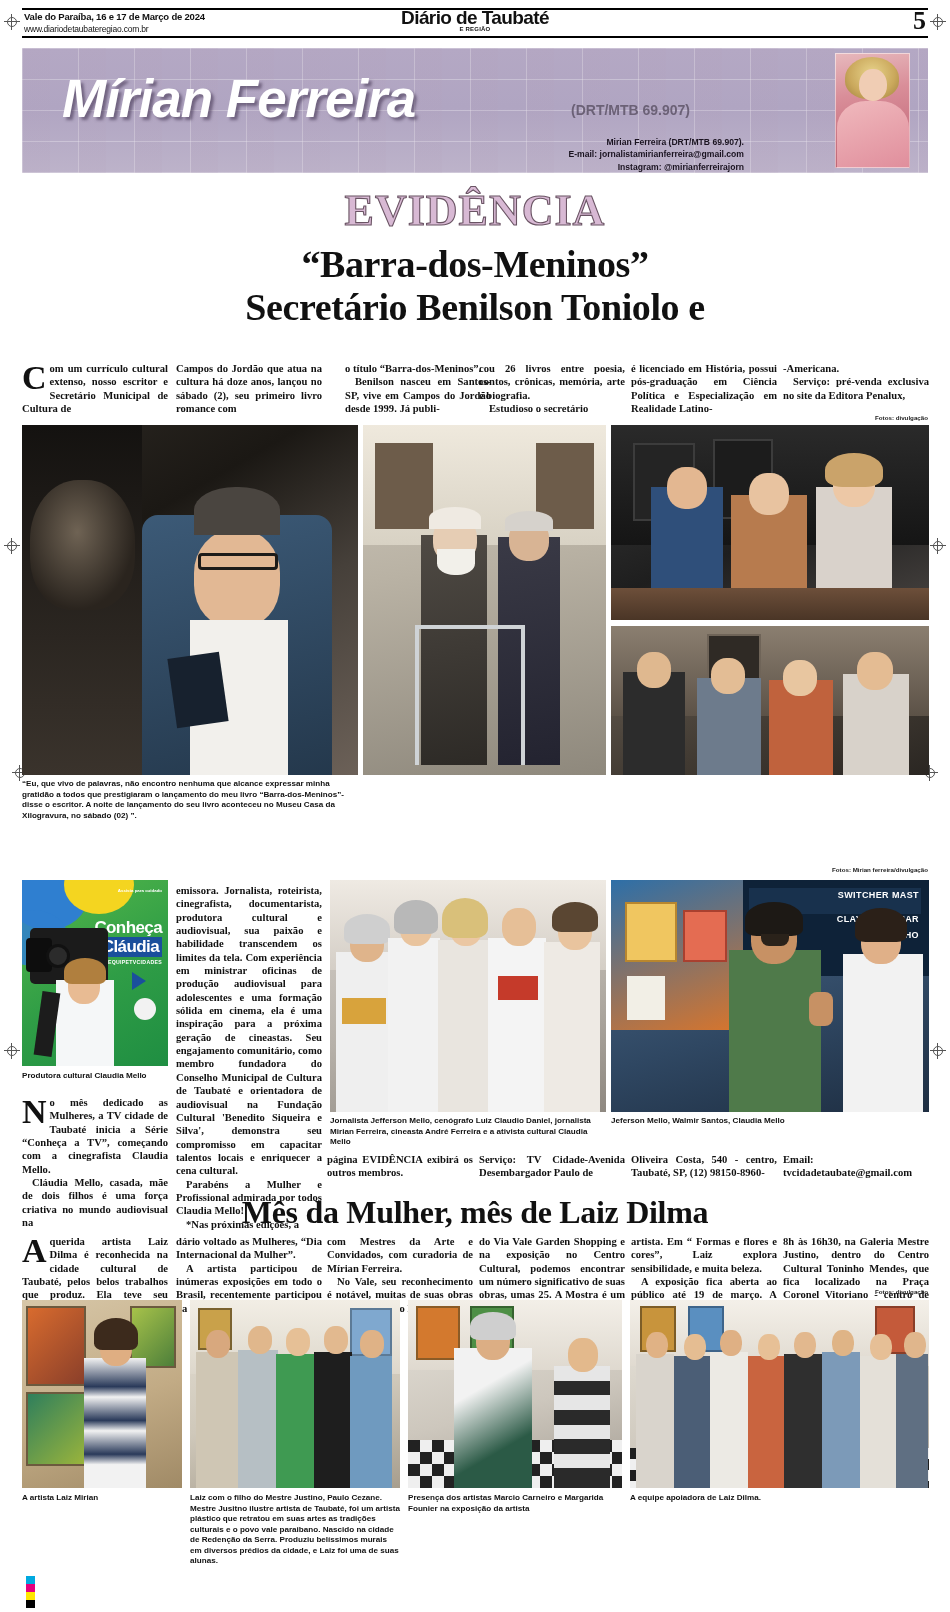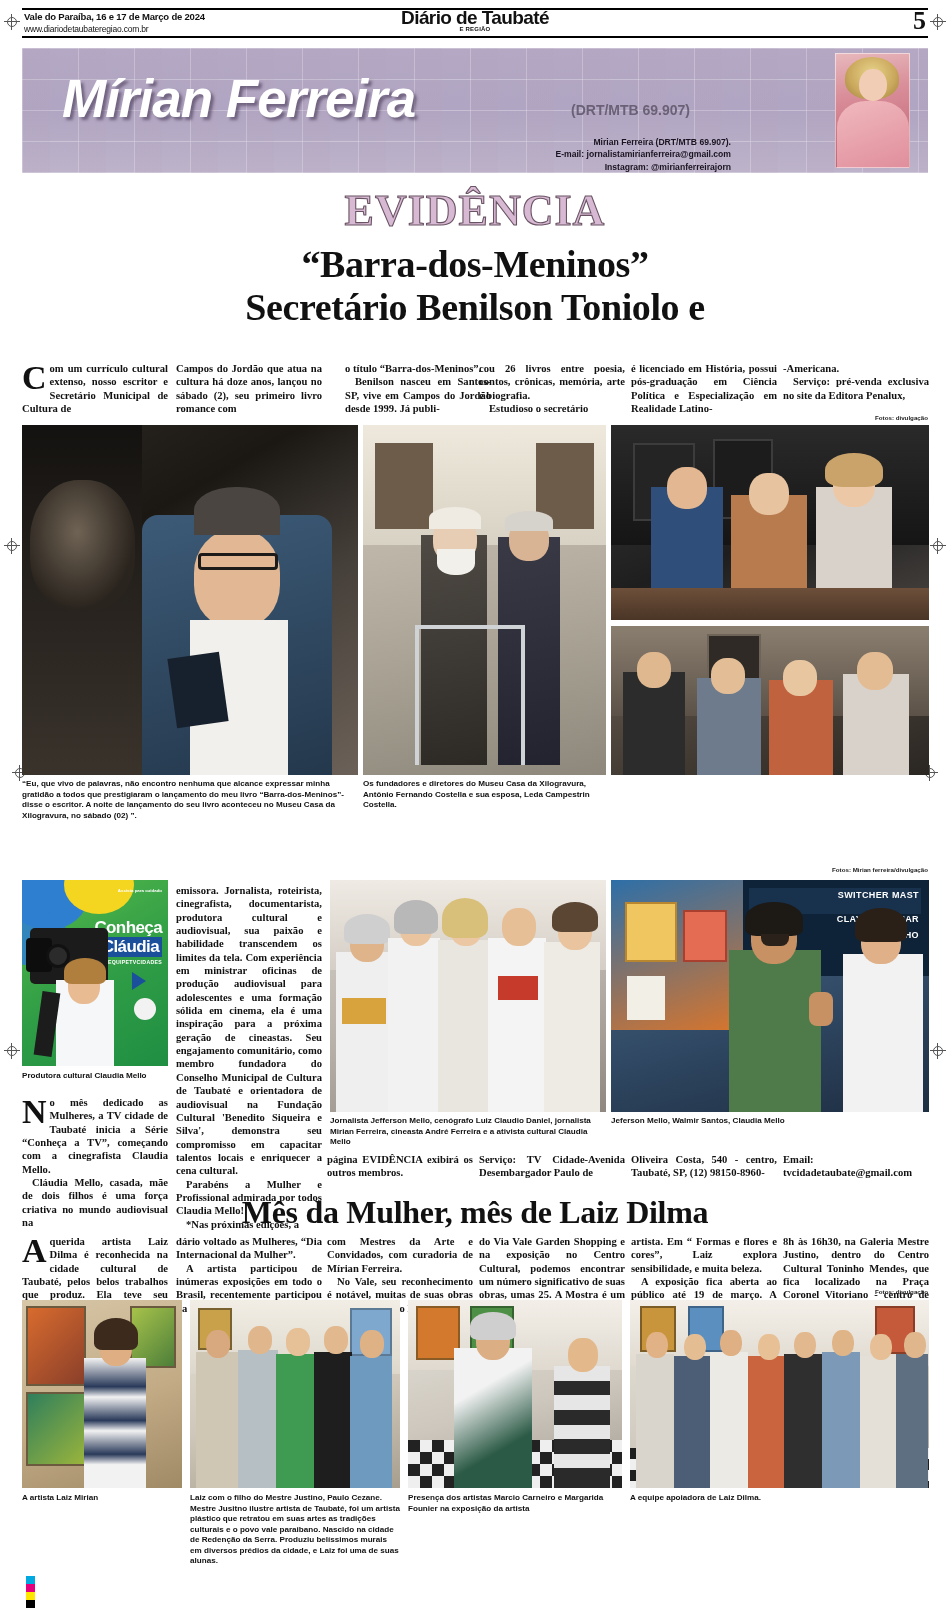--- a/index.html
+++ b/index.html
@@ -48,21 +48,21 @@
     background-image:
       repeating-linear-gradient(90deg, rgba(180,160,185,.25) 0 28px, transparent 28px 56px);
     opacity:.5; }
   .banner .cname { position:absolute; left:40px; top:20px;
        font-family:"Liberation Sans", sans-serif; font-weight:bold; font-style:italic;
        font-size:53px; color:#ffffff; letter-spacing:-1px;
        text-shadow:3px 3px 3px rgba(60,45,75,.55); }
   .banner .drt { position:absolute; left:549px; top:54px;
        font-family:"Liberation Sans", sans-serif; font-weight:bold;
        font-size:14px; color:#6b6176; letter-spacing:0px; }
-  .banner .contact { position:absolute; right:197px; top:88px; text-align:right;
+  .banner .contact { position:absolute; right:184px; top:88px; text-align:right;
        font-family:"Liberation Sans", sans-serif; font-weight:bold;
        font-size:8.6px; line-height:1.45; color:#1a1320; }
   .banner .photo { position:absolute; right:18px; top:5px; width:75px; height:115px;
        background:linear-gradient(170deg,#e7b9bd 0%, #d98e99 35%, #c7707f 75%, #b9606f 100%);
        overflow:hidden; }
   .banner .photo .hair { position:absolute; left:10px; top:4px; width:54px; height:42px;
        background:radial-gradient(ellipse at 50% 40%, #e8d48c 0%, #caa85c 60%, #9e7f3e 100%);
        border-radius:50% 50% 42% 42%; }
   .banner .photo .face { position:absolute; left:24px; top:16px; width:28px; height:32px;
        background:#f0cdb4; border-radius:48%; }
@@ -252,21 +252,20 @@
     <div style="position:absolute;left:26px;top:26px;width:34px;height:36px;background:#dfb88f;border-radius:45%;"></div>
     <div style="position:absolute;left:86px;top:52px;width:64px;height:97px;background:#6d7b8c;"></div>
     <div style="position:absolute;left:100px;top:32px;width:34px;height:36px;background:#e3bd95;border-radius:45%;"></div>
     <div style="position:absolute;left:158px;top:54px;width:64px;height:95px;background:#c0623d;"></div>
     <div style="position:absolute;left:172px;top:34px;width:34px;height:36px;background:#e8c6a0;border-radius:45%;"></div>
     <div style="position:absolute;left:232px;top:48px;width:66px;height:101px;background:#d8d2ca;"></div>
     <div style="position:absolute;left:246px;top:26px;width:36px;height:38px;background:#e4bc93;border-radius:45%;"></div>
   </div>
 
   <div class="cap" style="left:22px; top:779px; width:336px;">“Eu, que vivo de palavras, não encontro nenhuma que alcance expressar minha gratidão a todos que prestigiaram o lançamento do meu livro “Barra-dos-Meninos”- disse o escritor. A noite de lançamento do seu livro aconteceu no Museu Casa da Xilogravura, no sábado (02) ”.</div>
-  <div class="cap" style="left:363px; top:779px; width:243px;">Os fundadores e diretores do Museu Casa da Xilogravura, Antônio Fernando Costella e sua esposa, Leda Campestrin Costella.</div>
 
   <div class="credit" style="right:22px; top:866px; width:200px;">Fotos: Mirian ferreira/divulgação</div>
 
   <div class="ph" style="left:22px; top:880px; width:146px; height:186px;
               background:linear-gradient(150deg,#57b94a 0%,#2f9d46 55%,#1f8e42 100%);">
     <div style="position:absolute;left:-14px;top:-18px;width:80px;height:68px;background:#2f7fd0;border-radius:50%;"></div>
     <div style="position:absolute;left:42px;top:-24px;width:70px;height:58px;background:#f4d520;border-radius:50%;"></div>
     <div style="position:absolute;left:-24px;top:30px;width:70px;height:56px;background:#2f7fd0;border-radius:50%;opacity:.85;"></div>
     <div style="position:absolute;right:6px;top:8px;font-family:'Liberation Sans',sans-serif;font-size:4.4px;color:#fff;font-weight:bold;">Assista para cuidado</div>
     <div style="position:absolute;right:6px;top:38px;font-family:'Liberation Sans',sans-serif;font-size:17px;font-weight:bold;color:#ffffff;letter-spacing:-0.6px;">Conheça</div>

